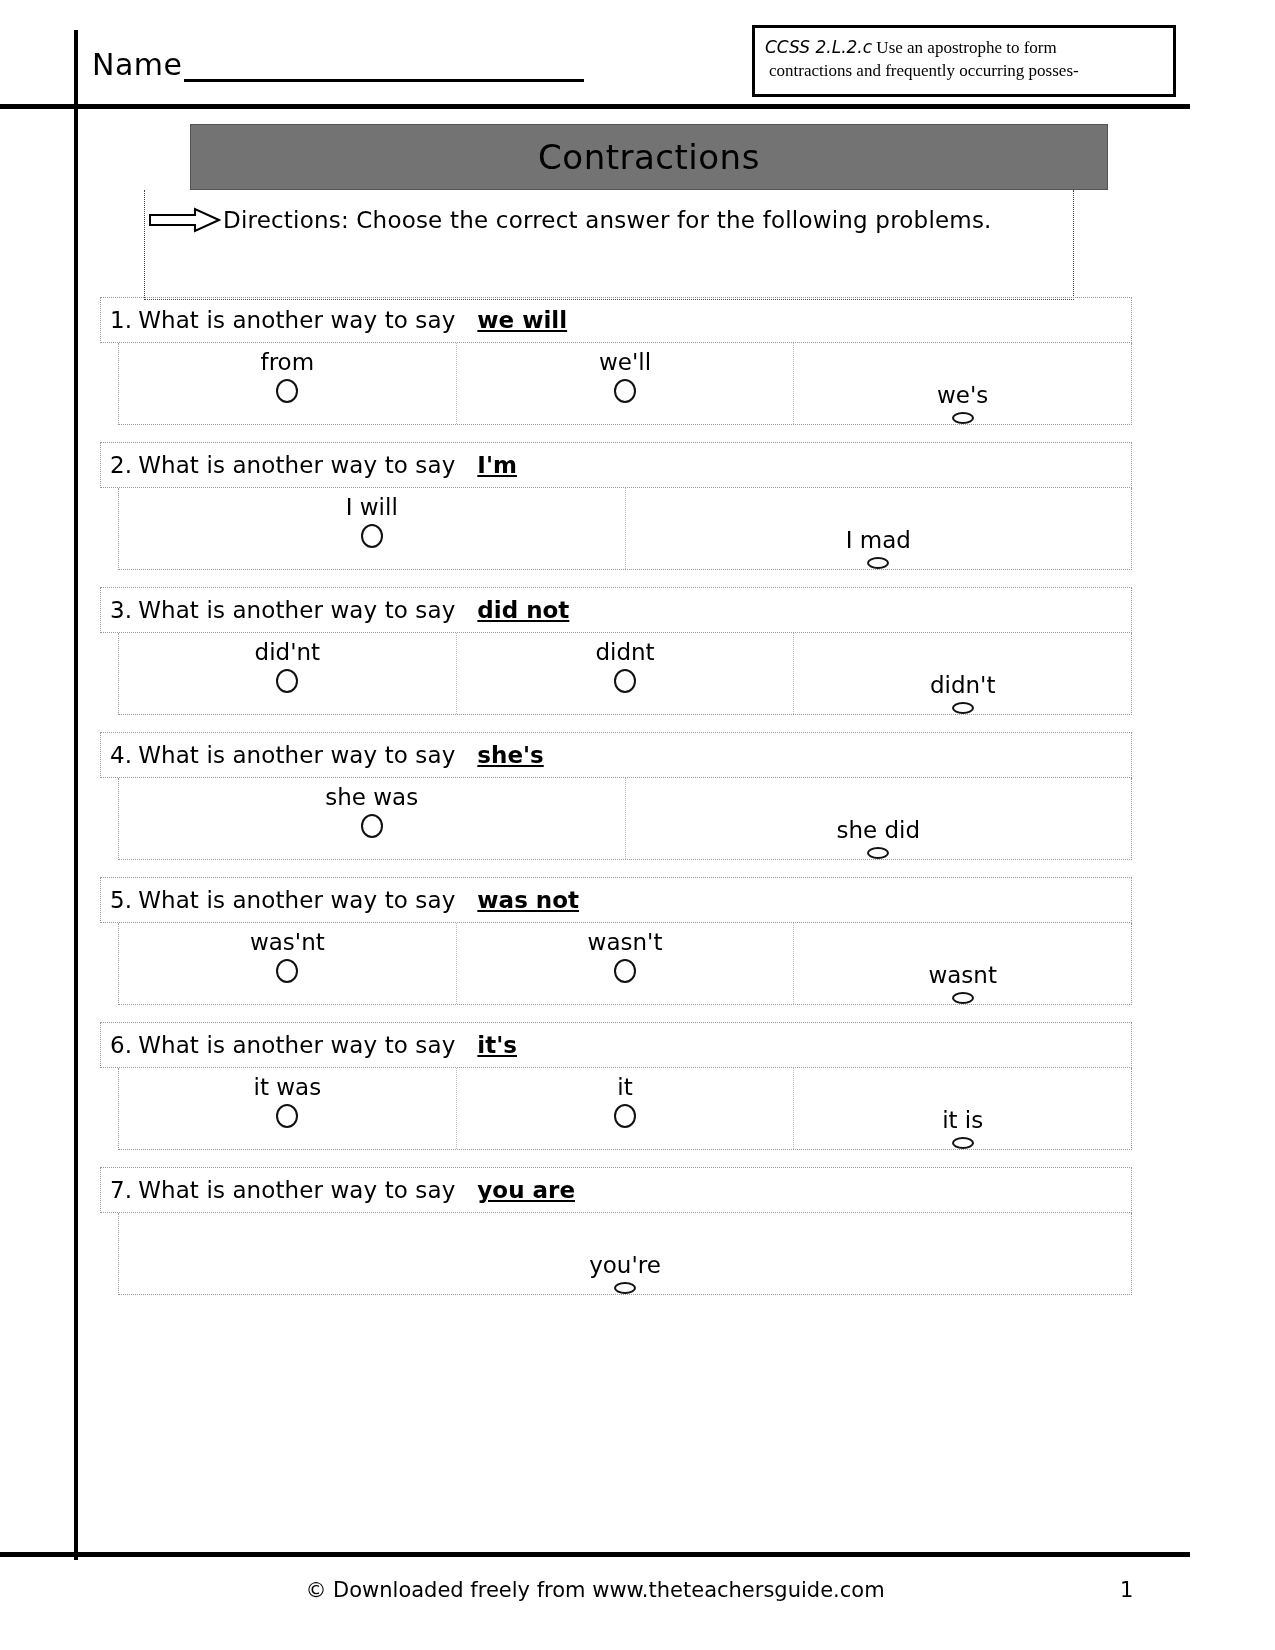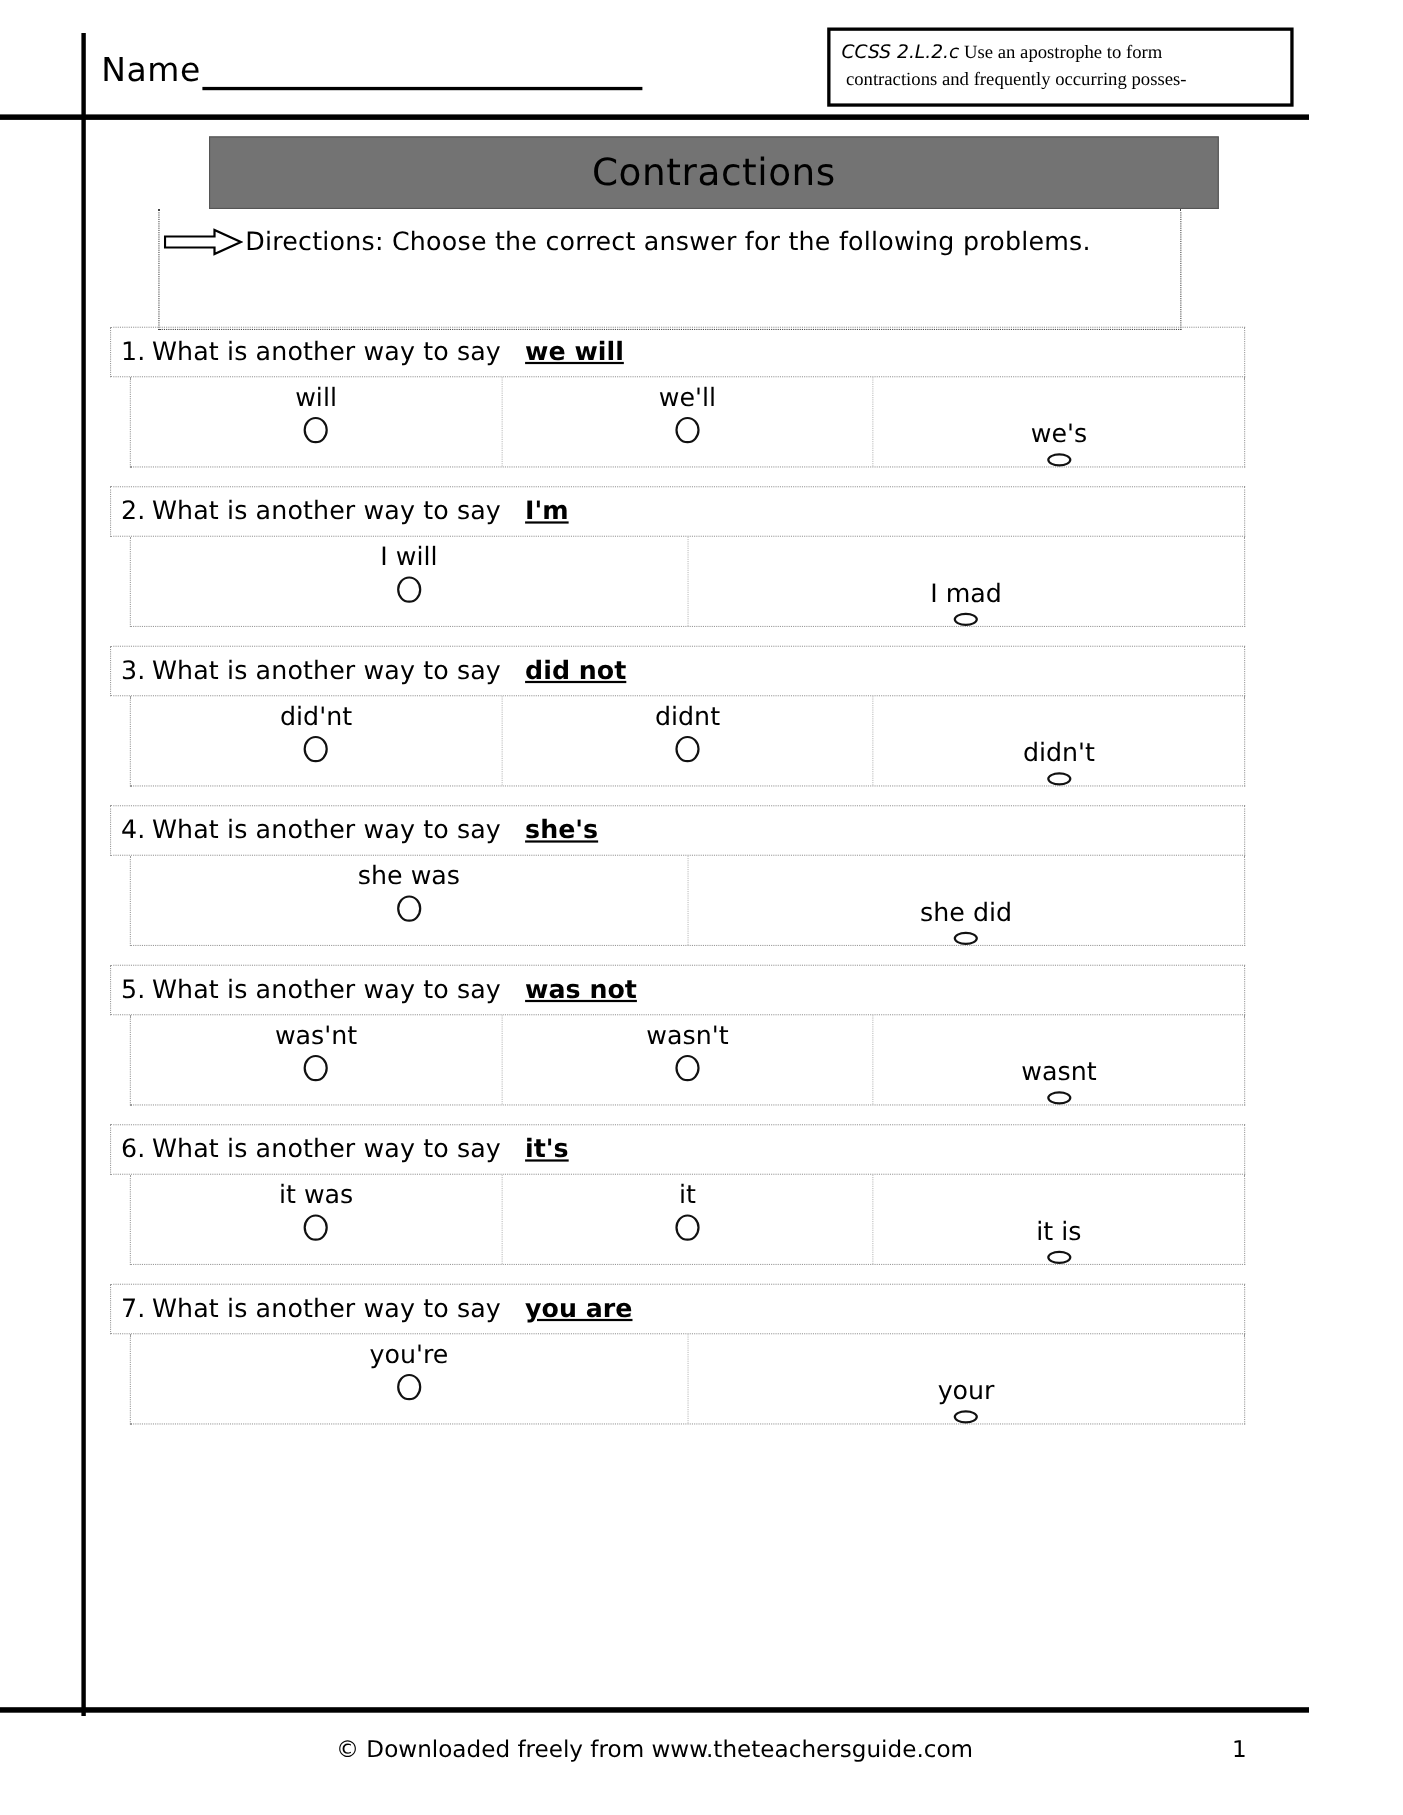--- a/index.html
+++ b/index.html
@@ -252,21 +252,21 @@
 <div class="questions">
 
   <div class="question-block">
     <div class="question-row">
       <span class="question-text">1.</span>
       <span class="question-text" style="margin-left:6px">What is another way to say</span>
       <span class="question-phrase">we will</span>
     </div>
     <div class="answers-row">
       <div class="answer-cell">
-        <span class="answer-text">will</span>
+        <span class="answer-text">from</span>
         <span class="bubble"></span>
       </div>
       <div class="answer-cell">
         <span class="answer-text">we'll</span>
         <span class="bubble"></span>
       </div>
       <div class="answer-cell">
         <span class="answer-text">we's</span>
         <span class="bubble"></span>
       </div>
@@ -377,24 +377,20 @@
 
   <div class="question-block">
     <div class="question-row">
       <span class="question-text">7.</span>
       <span class="question-text" style="margin-left:6px">What is another way to say</span>
       <span class="question-phrase">you are</span>
     </div>
     <div class="answers-row">
       <div class="answer-cell">
         <span class="answer-text">you're</span>
-        <span class="bubble"></span>
-      </div>
-      <div class="answer-cell">
-        <span class="answer-text">your</span>
         <span class="bubble"></span>
       </div>
     </div>
   </div>
 
 </div>
 
 <div class="footer">
   <span class="footer-credit">© Downloaded freely from www.theteachersguide.com</span>
   <span class="footer-page">1</span>

